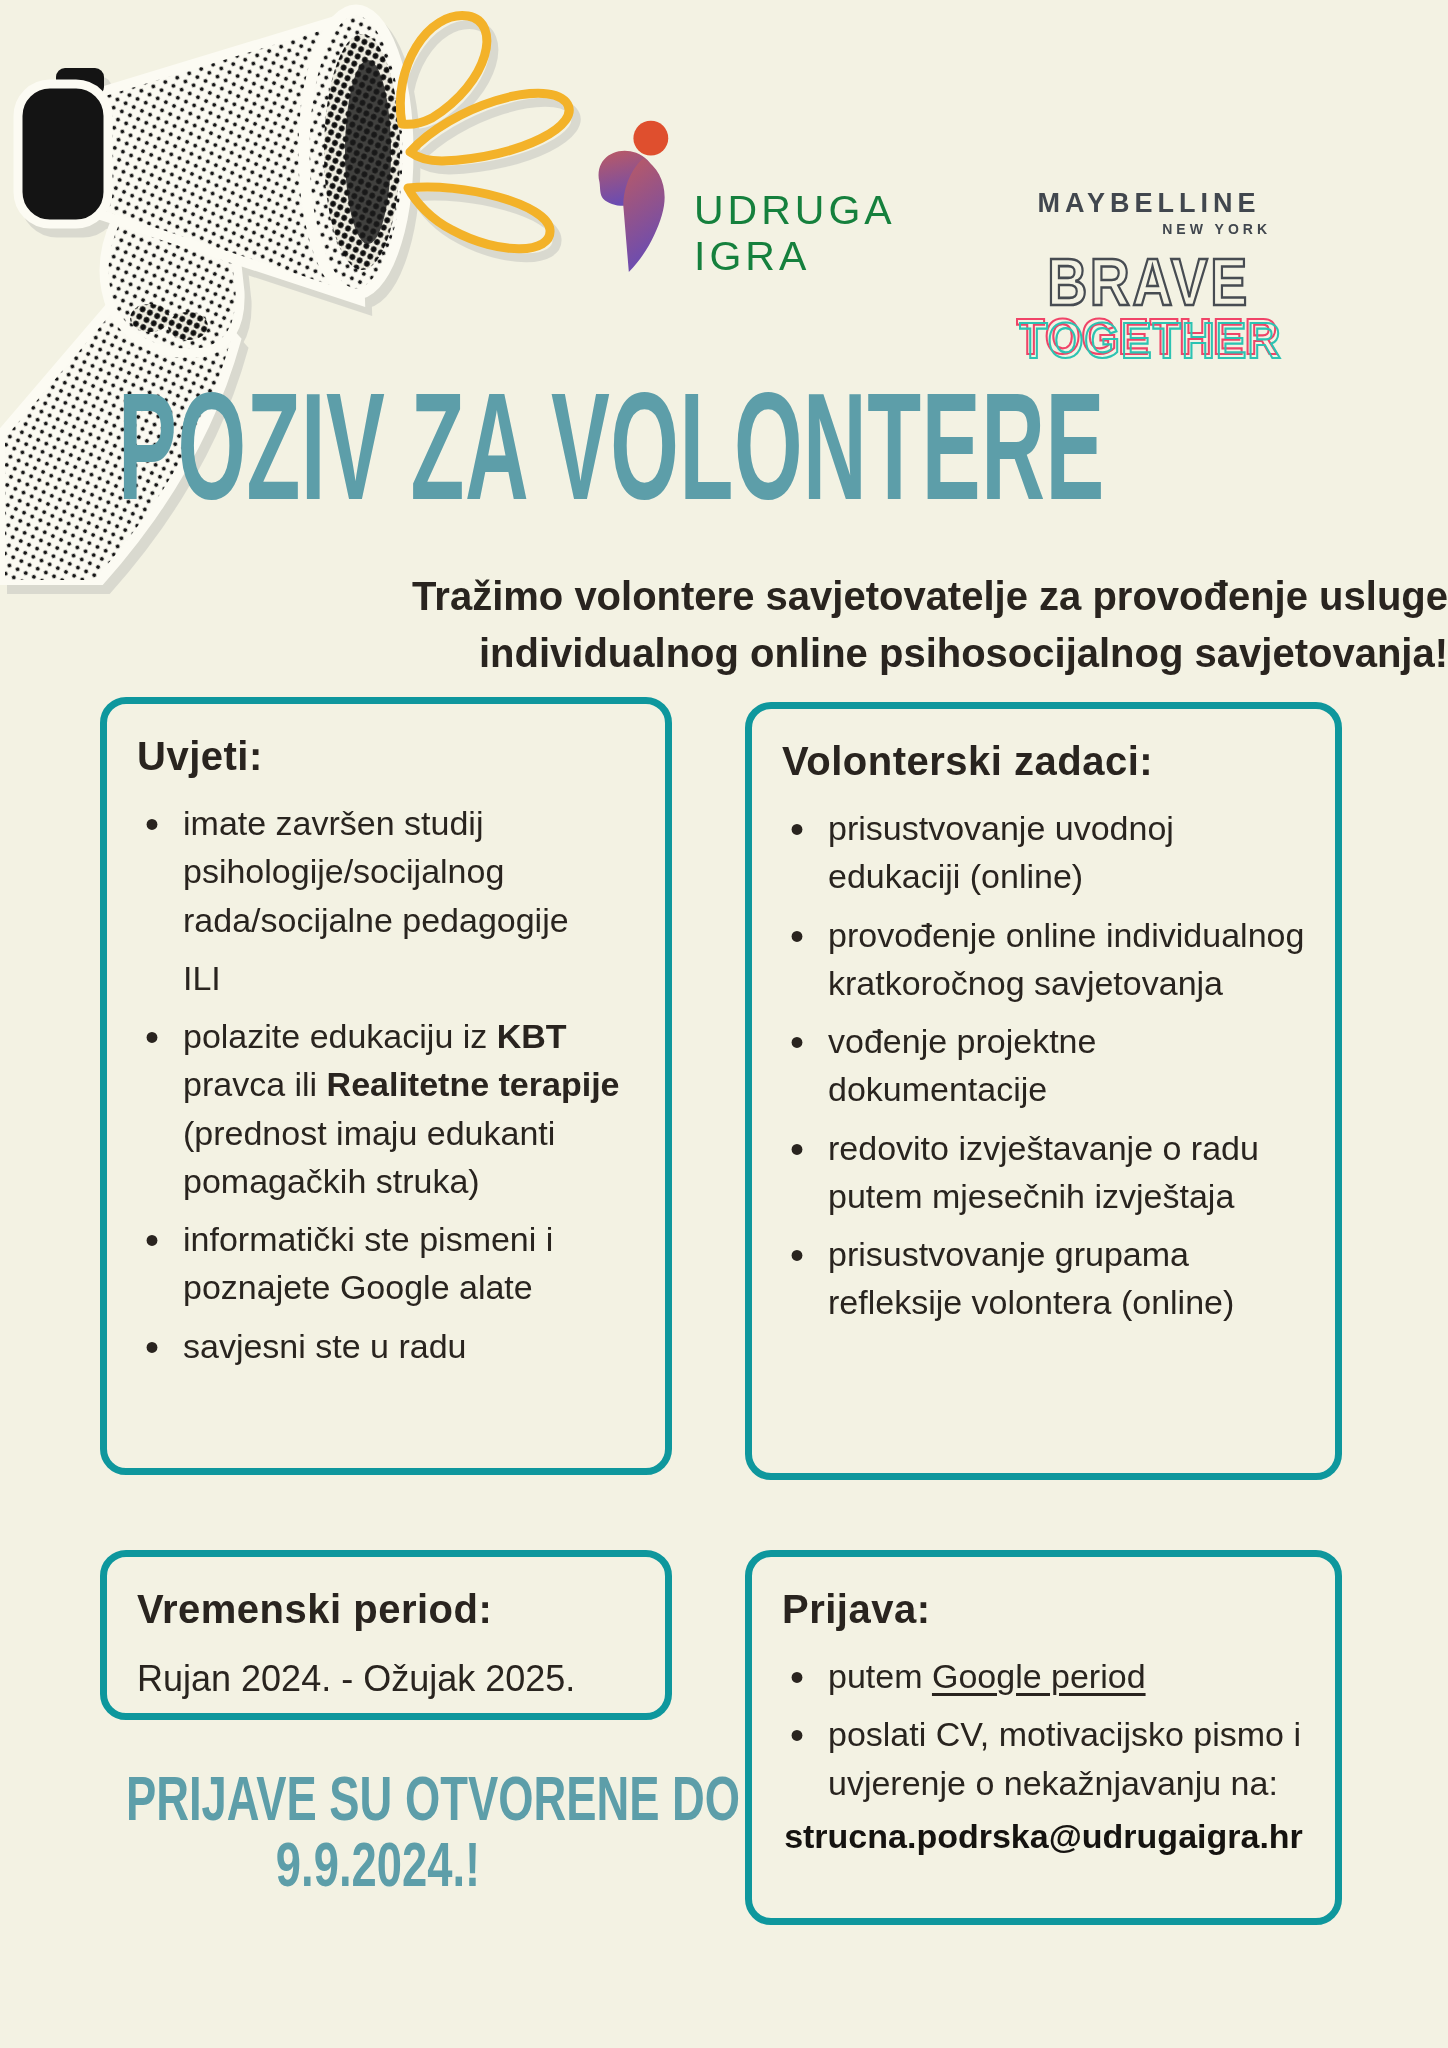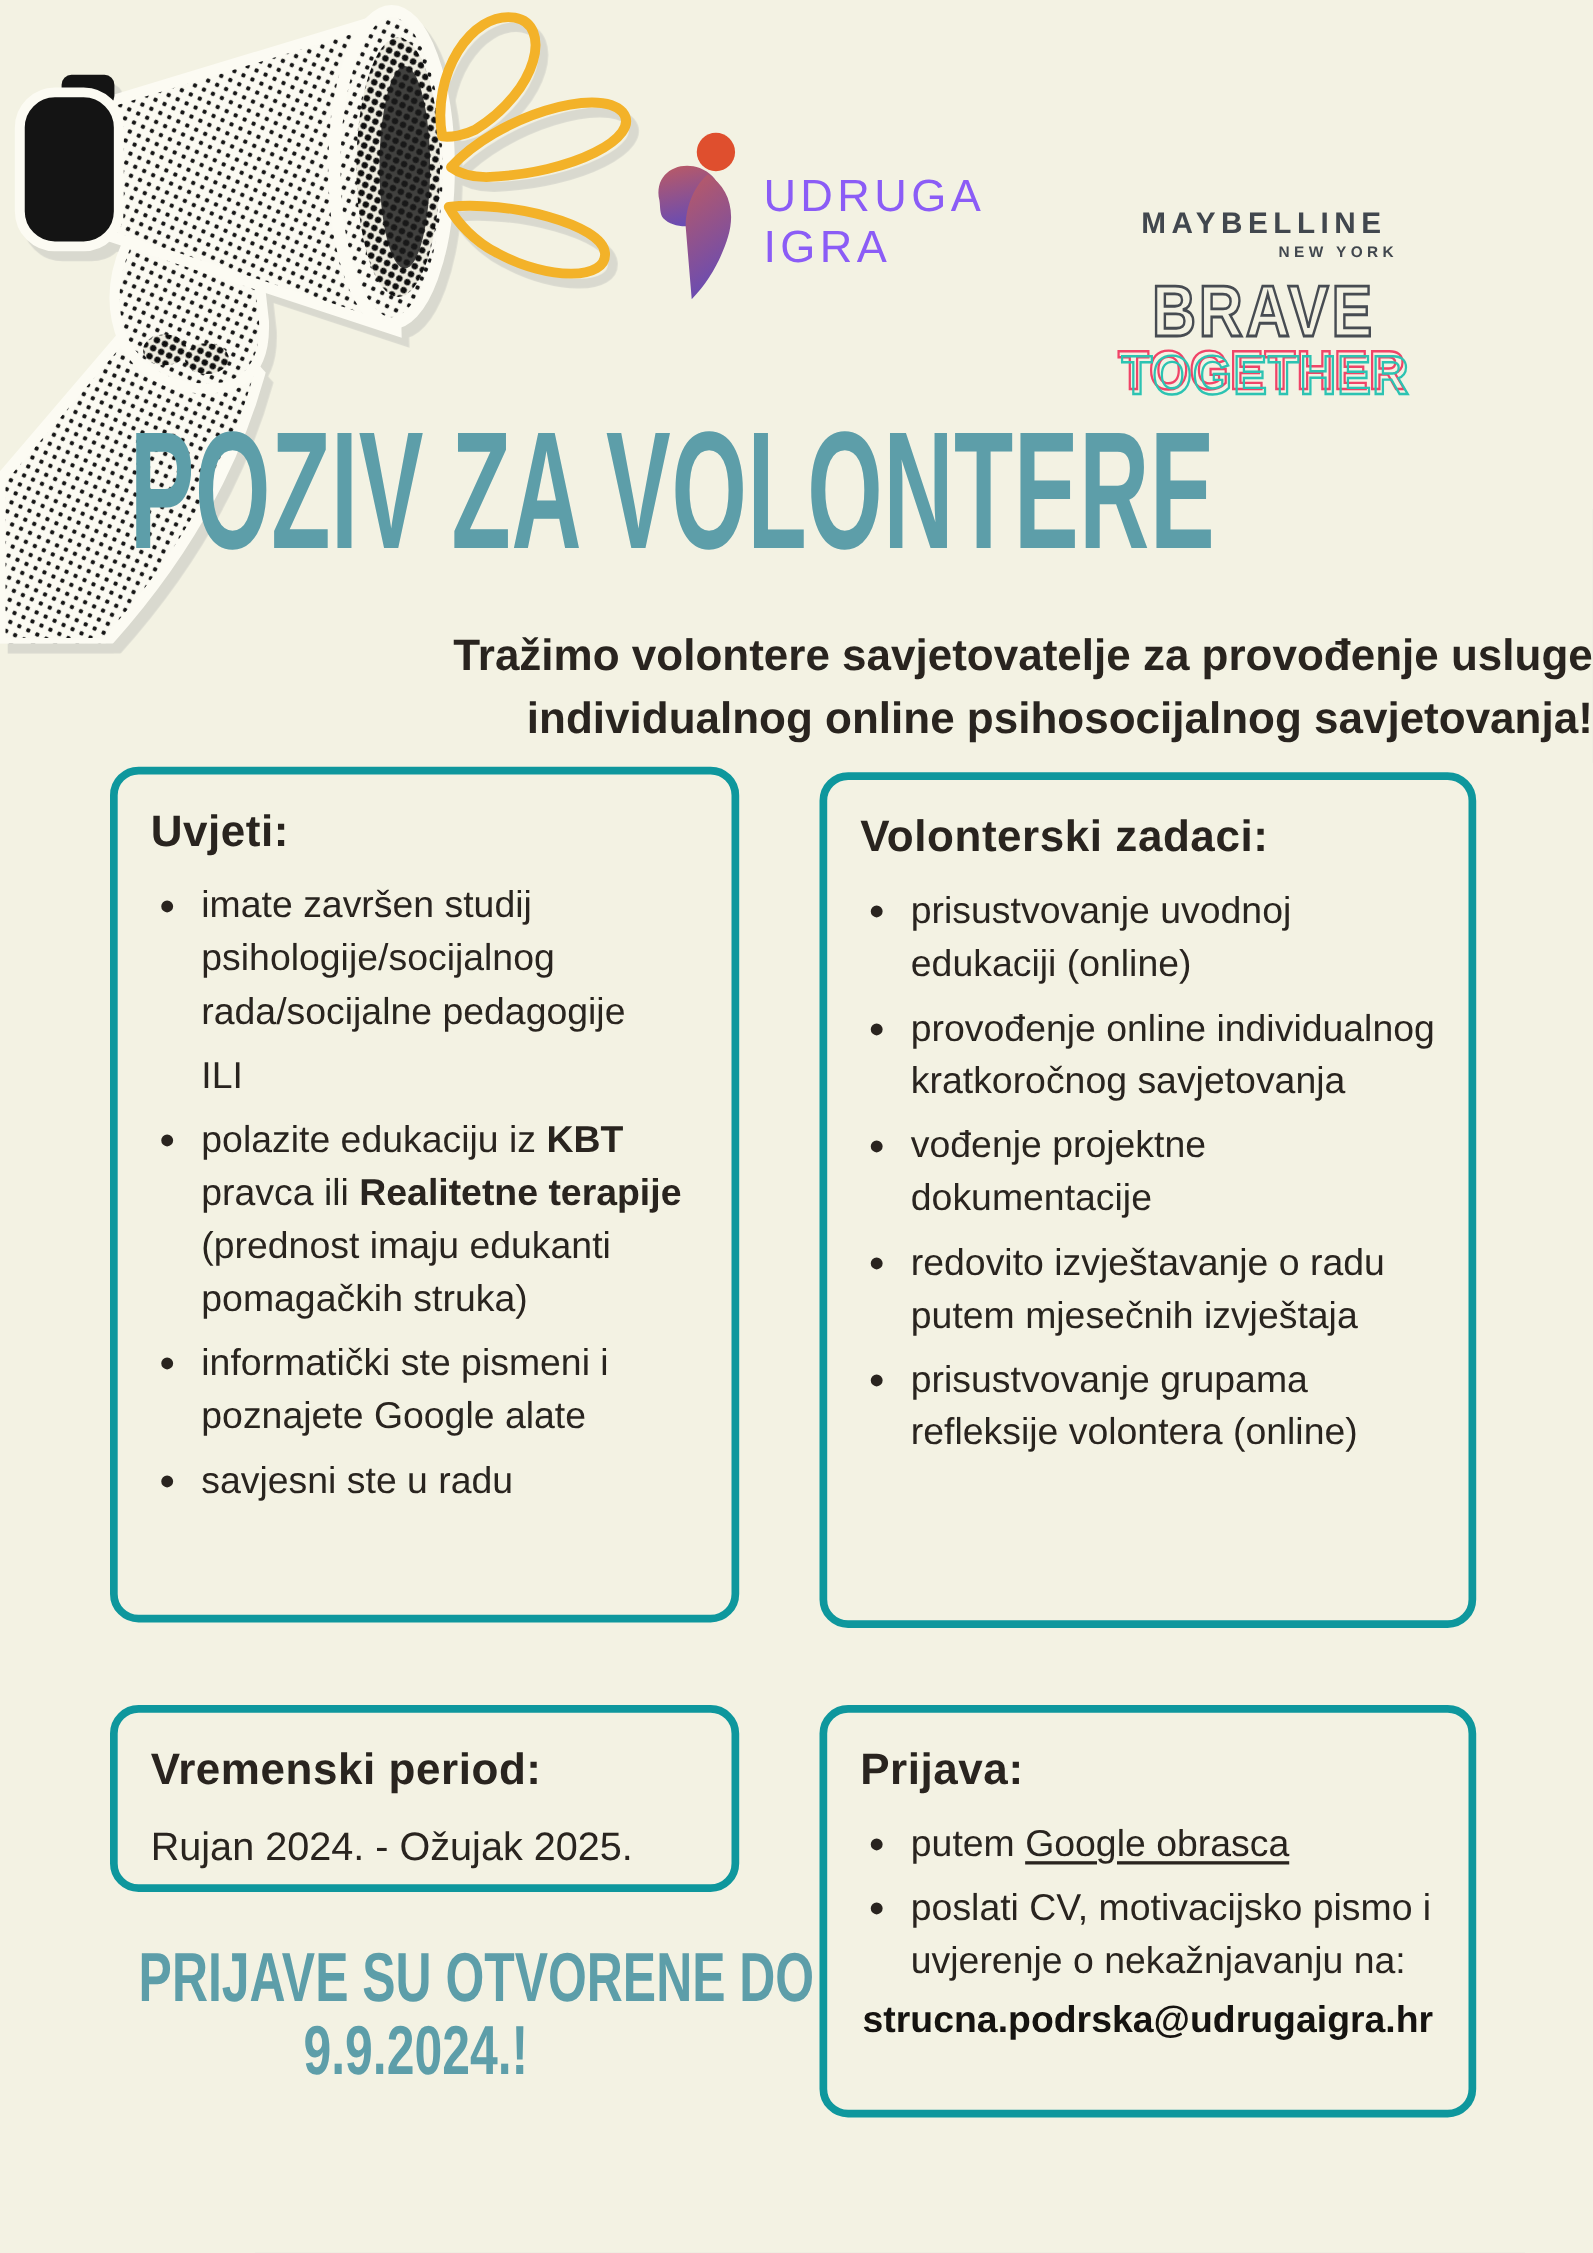--- a/index.html
+++ b/index.html
@@ -6,21 +6,21 @@
   .poster {
     position:relative; width:1448px; height:2048px; margin:0 auto;
     background:#f3f2e3; overflow:hidden;
     font-family:"Liberation Sans", sans-serif; color:#29241f;
   }
   
   .megaphone { position:absolute; left:0; top:0; filter:drop-shadow(7px 9px 0 #d9d9cf); }
   
   .udruga-logo { position:absolute; left:592px; top:118px; display:flex; align-items:flex-start; }
   .udruga-icon { width:92px; height:165px; }
-  .udruga-text { margin-left:10px; margin-top:40px; color:#8b5cf6; }
+  .udruga-text { margin-left:10px; margin-top:72px; color:#15803d; }
   .udruga-text .l1 { font-size:41px; letter-spacing:4px; line-height:1.0; }
   .udruga-text .l2 { font-size:41px; letter-spacing:4px; line-height:1.0; margin-top:5px; }
   
   .mbl { position:absolute; left:997px; top:148px; width:304px; text-align:center; color:#41474e;margin-top:40px; }
   .mbl-brand { font-size:27px; font-weight:bold; letter-spacing:5px; }
   .mbl-city  { font-size:14px; font-weight:bold; letter-spacing:4px; text-align:right; padding-right:30px; margin-top:2px; }
   .mbl-campaign { margin-top:14px; line-height:0.95; }
   .outline-txt { color:transparent; -webkit-text-stroke:2.6px #474c52; font-weight:bold; }
   .brave { display:inline-block; font-size:66px; letter-spacing:3px; transform:scaleX(0.84); transform-origin:center top; }
   .together-wrap { position:relative; display:block; height:52px; margin-top:2px; }
@@ -154,21 +154,21 @@
   </div>
 
   <div class="box box-vremenski">
     <h2>Vremenski period:</h2>
     <div class="period-value">Rujan 2024. - Ožujak 2025.</div>
   </div>
 
   <div class="box box-prijava">
     <h2>Prijava:</h2>
     <ul class="bullets">
-      <li class="b"><span>putem </span><a class="ul-link" href="#">Google obrasca</a></li>
+      <li class="b"><span>putem </span><a class="ul-link" href="#">Google period</a></li>
       <li class="b"><span>poslati CV, motivacijsko pismo i uvjerenje o nekažnjavanju na:</span></li>
     </ul>
     <span class="app-email">strucna.podrska@udrugaigra.hr</span>
   </div>
 
   <div class="cta">
     <span class="squeeze">PRIJAVE SU OTVORENE DO</span>
     <span class="squeeze">9.9.2024.!</span>
   </div>
 

